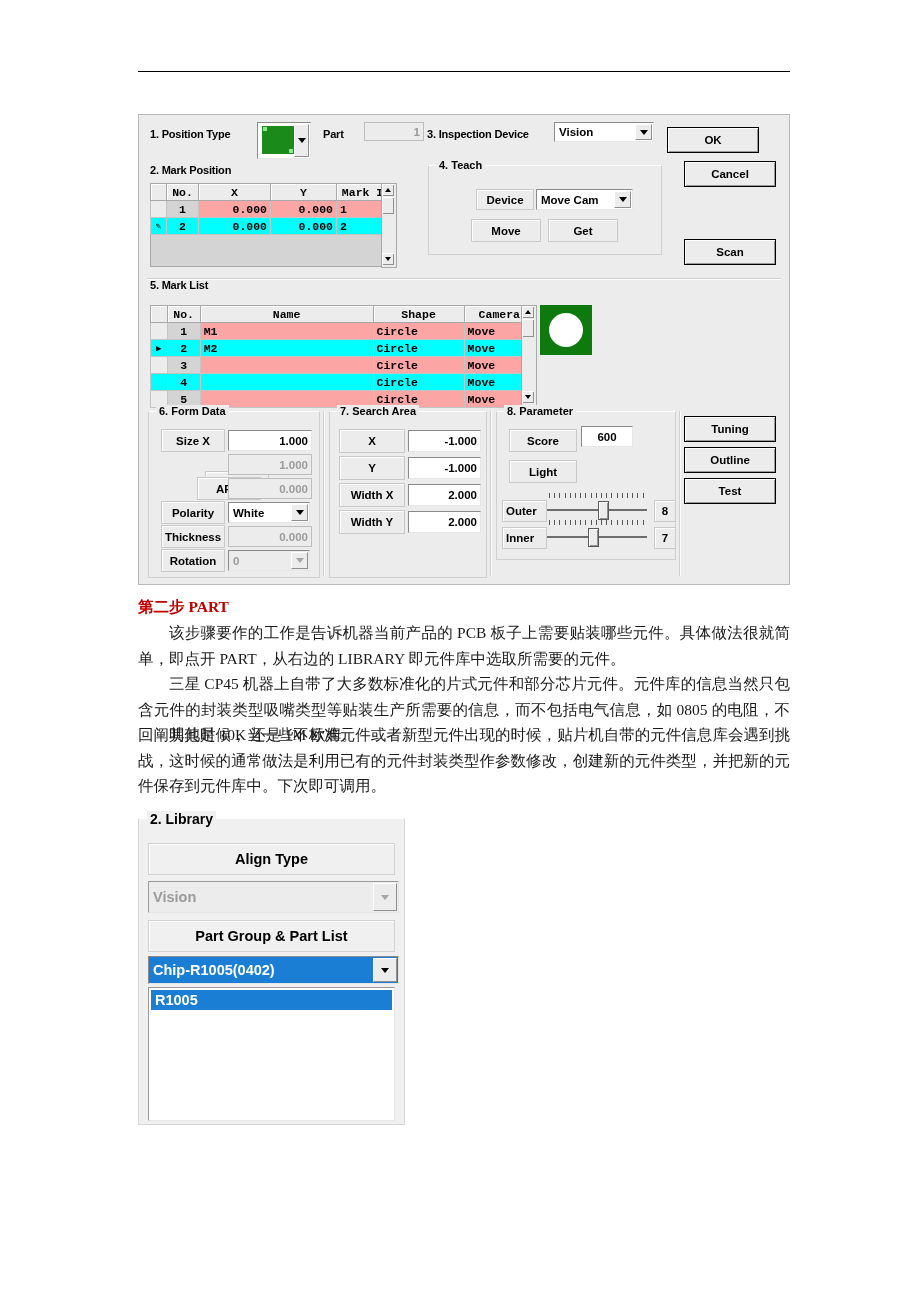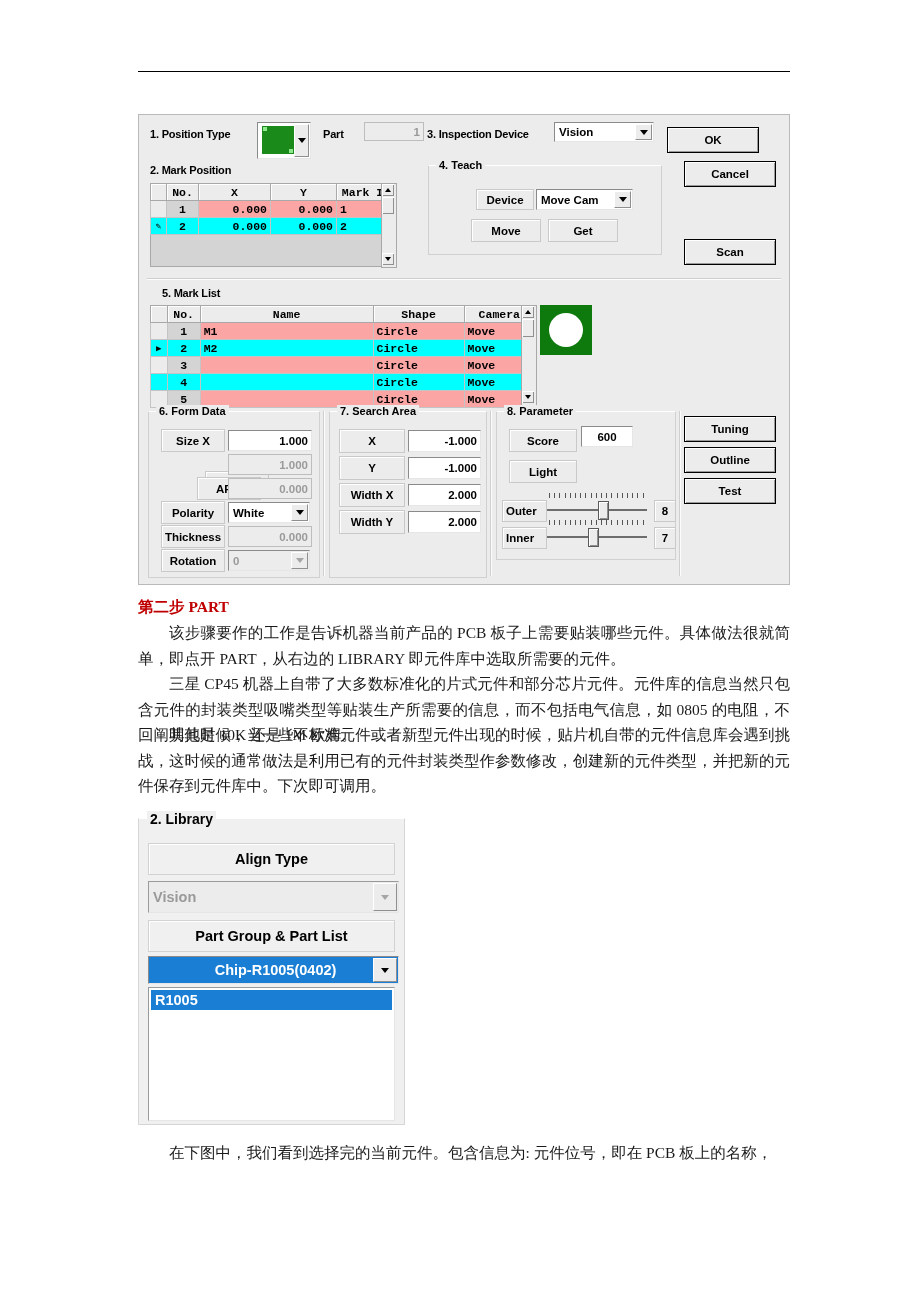--- a/index.html
+++ b/index.html
@@ -215,21 +215,21 @@
     </div>
     <div class="btn flat" style="left:332px;top:104px;width:68px;height:21px;">Move</div>
     <div class="btn flat" style="left:409px;top:104px;width:68px;height:21px;">Get</div>
 
     <div class="btn" style="left:528px;top:12px;width:90px;height:24px;">OK</div>
     <div class="btn" style="left:545px;top:46px;width:90px;height:24px;">Cancel</div>
     <div class="btn" style="left:545px;top:124px;width:90px;height:24px;">Scan</div>
 
     <div class="hsep" style="left:8px;top:163px;width:634px;"></div>
 
-    <div class="lbl" style="left:11px;top:172px;margin-left:12px;">5. Mark List</div>
+    <div class="lbl" style="left:11px;top:164px;">5. Mark List</div>
 
     <table class="grid" id="ml-table" style="left:11px;top:190px;width:385px;">
       <colgroup>
           <col style="width:16px">
           <col style="width:32px">
           <col style="width:167px">
           <col style="width:88px">
           <col style="width:68px">
         </colgroup>
       <thead>
@@ -367,24 +367,23 @@
               background:#f0f0f0;border:1.5px groove #d6d6d6;border-top-color:#fff;"></div>
   <div class="lib-title" style="left:147px;top:811px;">2. Library</div>
 
   <div class="lib-btn" style="left:148px;top:843px;width:245px;height:30px;">Align Type</div>
   <div class="lib-sel" style="left:148px;top:881px;width:245px;height:30px;">
     <span>Vision</span>
     <div class="arrow dis" style="width:22px;"></div>
   </div>
 
   <div class="lib-btn" style="left:148px;top:920px;width:245px;height:30px;">Part Group &amp; Part List</div>
-  <div class="lib-combo" style="left:148px;top:956px;width:245px;height:26px;justify-content:center;">
+  <div class="lib-combo" style="left:148px;top:956px;width:245px;height:26px;">
     <span>Chip-R1005(0402)</span>
     <div class="arrow" style="width:22px;background:#ececec;"></div>
   </div>
 
   <div class="lib-list" style="left:148px;top:987px;width:245px;height:132px;">
     <div class="lib-list-item">R1005</div>
   </div>
 
-  <div class="prose" style="left:138px;top:1140px;width:652px;text-indent:31px;">在下图中，我们看到选择完的当前元件。包含信息为: 元件位号，即在 PCB 板上的名称，</div>
 
 </div>
 
 </body></html>

